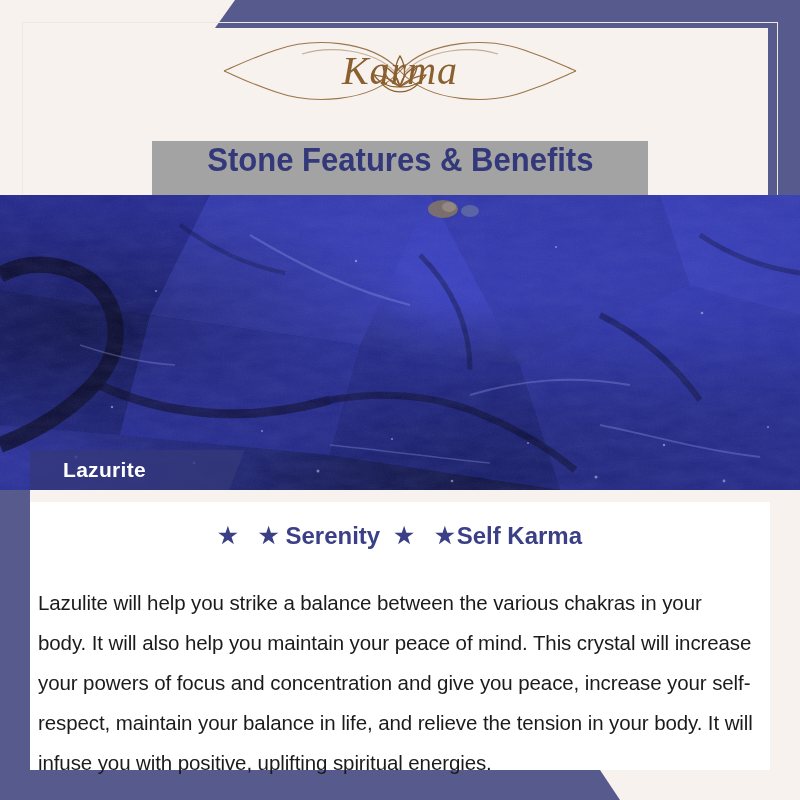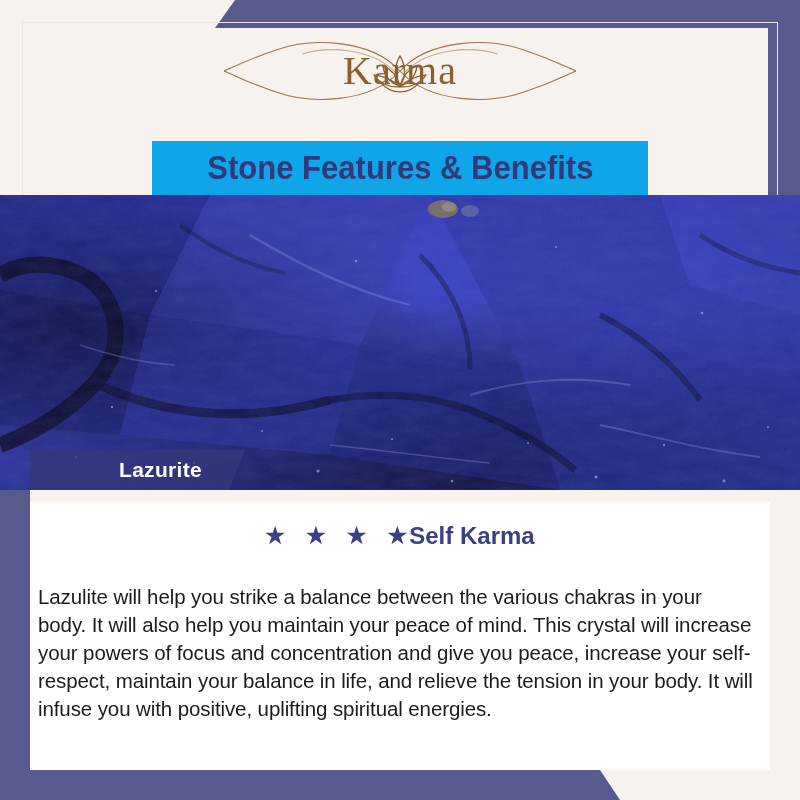--- a/index.html
+++ b/index.html
@@ -87,20 +87,21 @@
     position: absolute;
     inset: 0;
   }
   .brand-words {
     position: relative;
     display: flex;
     align-items: center;
     justify-content: center;
     gap: 103px;
     width: 100%;
+    font-style: italic;
   }
   .brand-word {
     font-family: "Liberation Serif", serif;
     font-size: 40px;
     color: #8b6030;
     letter-spacing: 1px;
     line-height: 1;
   }
   .brand-lotus {
     position: absolute;
@@ -109,23 +110,22 @@
     transform: translate(-50%, -46%);
   }
 
   
   .title-band {
     position: absolute;
     top: 141px;
     left: 152px;
     width: 496px;
     height: 54px;
-    background: #0ea5e9;
-    display: flex;
-    align-items: center;
+    background: #a3a3a3;
+    display: flex;
     justify-content: center;
   }
   .title-text {
     font-size: 33px;
     font-weight: bold;
     color: #33387a;
     letter-spacing: 0px;
     transform: scaleX(0.94);
     white-space: nowrap;
   }
@@ -156,21 +156,21 @@
     background: rgba(52,56,122,0.78);
     clip-path: polygon(0 0, 215px 0, 199px 40px, 0 40px);
     display: flex;
     align-items: center;
   }
   .stone-name {
     color: #ffffff;
     font-size: 21px;
     font-weight: bold;
     letter-spacing: 0.3px;
-    margin-left: 89px;
+    margin-left: 33px;
   }
 
   
   .panel {
     position: absolute;
     top: 490px;
     left: 30px;
     width: 740px;
     height: 280px;
     background: #ffffff;
@@ -210,21 +210,21 @@
     color: #3a3f86;
   }
   .benefit.tight .benefit-star { margin-right: 2px; }
 
   .body-copy {
     position: absolute;
     top: 72px;
     left: 8px;
     width: 716px;
     font-size: 20.5px;
-    line-height: 28px;
+    line-height: 40px;
     color: #1b1b1b;
     text-align: left;
     letter-spacing: -0.1px;
   }
 </style>
 </head>
 <body>
 
 <div class="card">
 
@@ -378,20 +378,21 @@
 
   <div class="panel">
     <div class="panel-topstrip"></div>
 
     <div class="benefits">
       <span class="benefit">
         <span class="benefit-star">★</span>
       </span>
       <span class="benefit">
         <span class="benefit-star">★</span>
+        <span>Serenity</span>
       </span>
       <span class="benefit">
         <span class="benefit-star">★</span>
       </span>
       <span class="benefit tight">
         <span class="benefit-star">★</span>
         <span>Self Karma</span>
       </span>
     </div>
 

